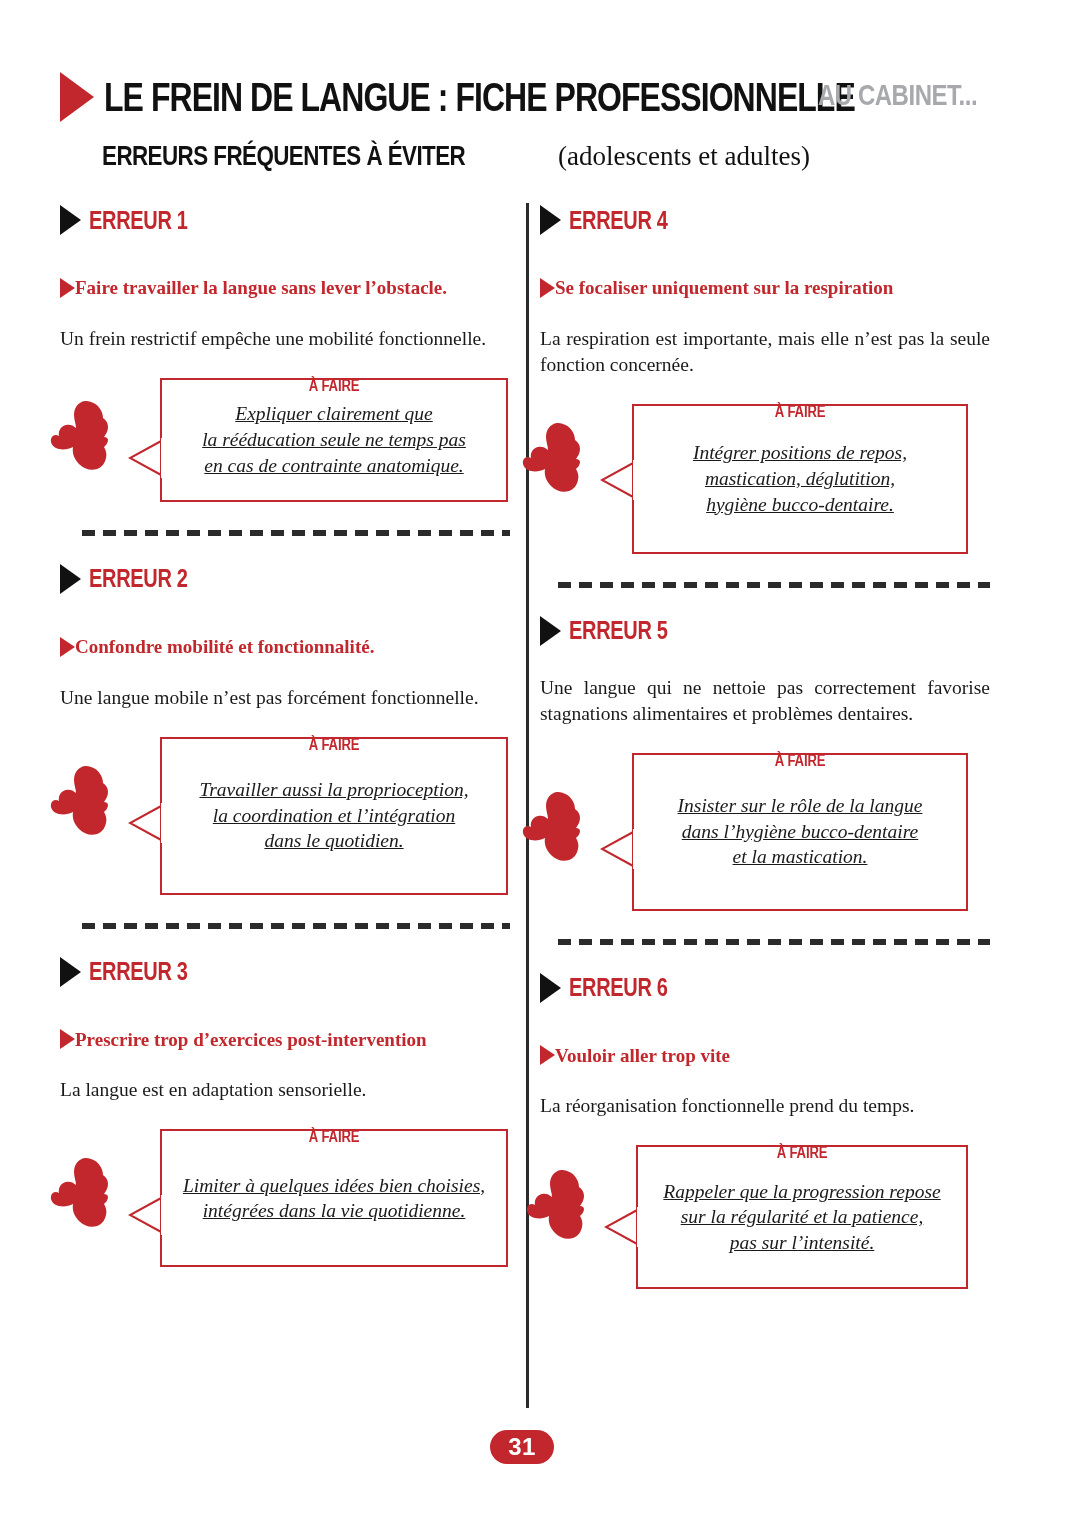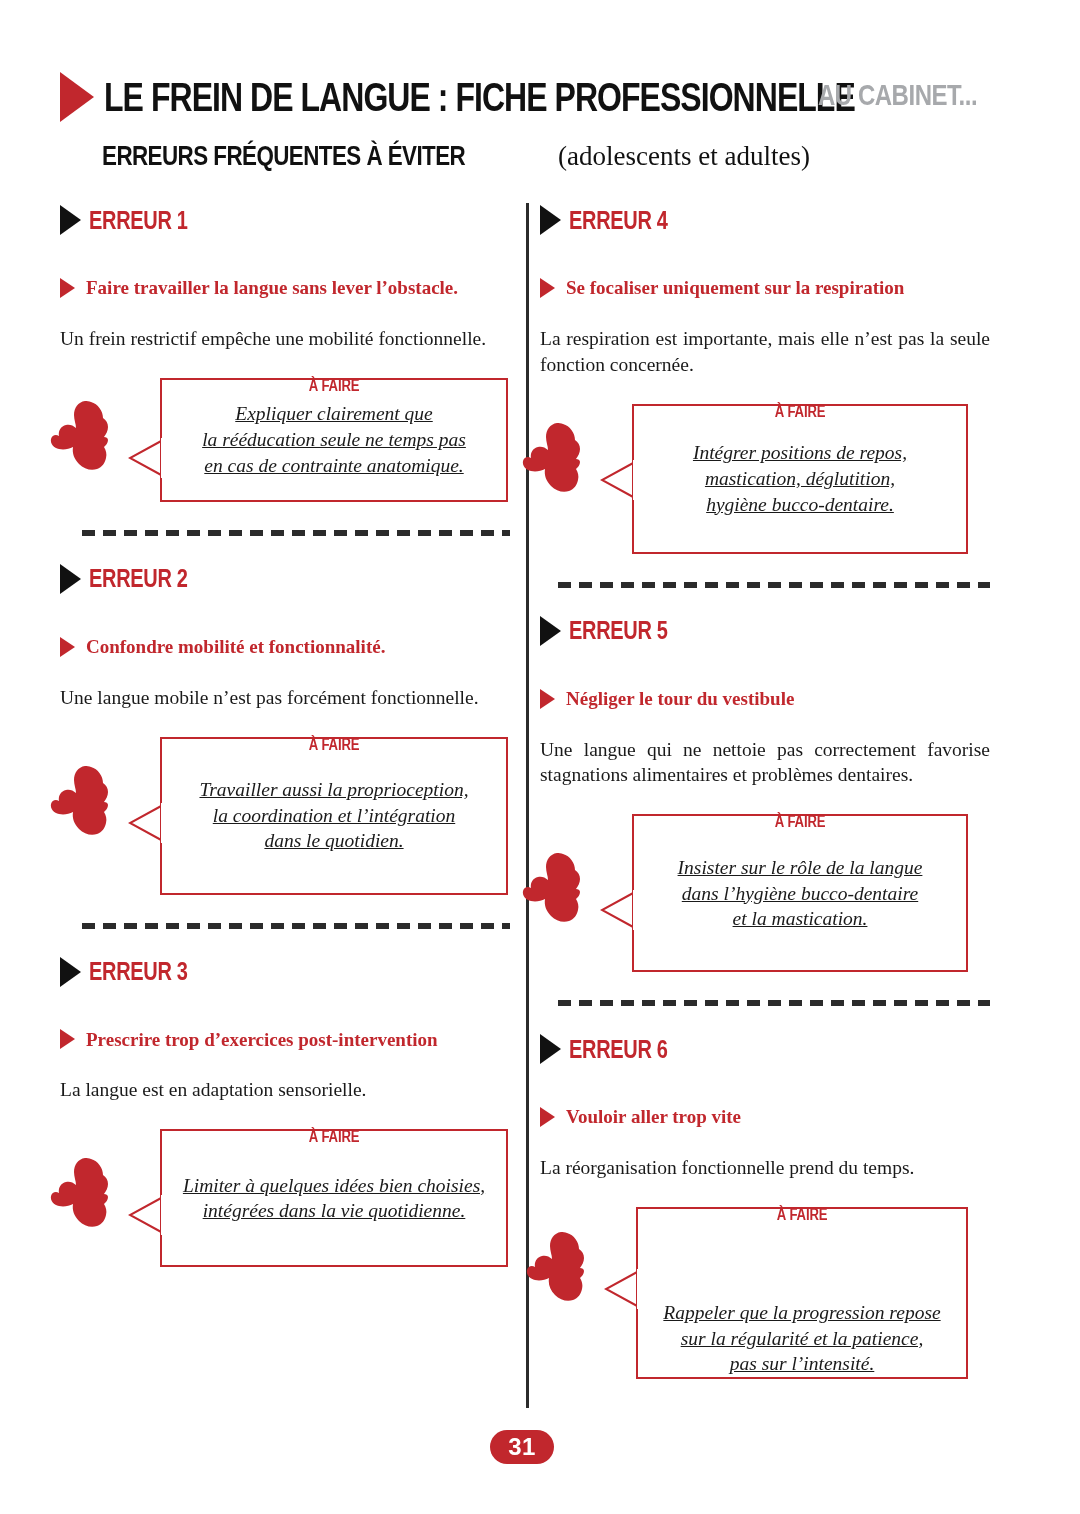--- a/index.html
+++ b/index.html
@@ -27,21 +27,21 @@
 
   .err-block{position:relative;}
 
   .err-head{display:flex;align-items:center;height:34px;}
   .tri-head{border-top:15px solid transparent;border-bottom:15px solid transparent;border-left:21px solid #111;}
   .err-head-label{font-family:"Liberation Sans",sans-serif;font-weight:bold;font-size:25px;letter-spacing:-.4px;
     transform:scaleX(.80);transform-origin:left center;color:#c1272d;margin-left:8px;white-space:nowrap;}
 
   .err-sub{display:flex;align-items:center;margin-top:40px;}
   .tri-sub{border-top:10px solid transparent;border-bottom:10px solid transparent;border-left:15px solid #c1272d;}
-  .err-sub-label{font-family:"Liberation Serif",serif;font-weight:bold;font-size:19px;color:#c1272d;margin-left:11px;line-height:1.15;}
+  .err-sub-label{font-family:"Liberation Serif",serif;font-weight:bold;font-size:19px;color:#c1272d;margin-left:0;line-height:1.15;}
 
   .err-body{margin-top:27px;font-size:19.5px;line-height:1.33;text-align:justify;color:#1a1a1a;}
   .err-body.nojust{text-align:left;}
 
   
   .callout{position:relative;margin-top:26px;}
   .callout-label{font-family:"Liberation Sans",sans-serif;font-weight:bold;font-size:16px;letter-spacing:-.2px;
     transform:scaleX(.82);color:#c1272d;text-align:center;line-height:1;position:absolute;top:0;left:0;right:0;}
   .callout-body{position:relative;border:2px solid #c1272d;box-sizing:border-box;margin-top:18px;
     display:flex;align-items:center;justify-content:center;text-decoration:underline;}
@@ -203,24 +203,20 @@
         </div>
       </div>
     </div>
     </div>
     <div class="dashsep right"></div>
     <div class="err-block">
     <div class="err-head">
       <span class="tri tri-head"></span>
       <span class="err-head-label">ERREUR 5</span>
     </div>
-    <div class="err-sub">
-      <span class="tri tri-sub"></span>
-      <span class="err-sub-label">Négliger le tour du vestibule</span>
-    </div>
     <div class="err-body">Une langue qui ne nettoie pas correctement favorise stagnations alimentaires et problèmes dentaires.</div>
     <div class="callout" style="margin-left:92px;width:336px;">
       <div class="callout-label">À FAIRE</div>
       <div class="callout-body" style="height:158px;">
         <span class="face" style="left:-112px;top:34px;"><svg viewBox="0 0 78 80" width="78" height="80" aria-hidden="true">
     <path fill="#c1272d" d="M35 3 C28 4 24 10 24 17 C24 22 26 26 26 30
       C23 27 19 26 16 27 C11 28 8 33 9 38 C6 36 2 37 1 41 C0 46 4 50 9 51
       C14 52 19 51 23 49 C22 55 24 61 29 66 C34 71 41 73 47 71 C52 69 55 65 56 60
       C57 56 56 52 54 49 C56 47 58 45 58 42 C58 40 56 39 54 39 C56 36 58 33 58 29
       C58 25 56 22 53 20 C53 13 48 6 41 4 C39 3 37 3 35 3 Z"></path>
@@ -241,21 +237,21 @@
       <span class="tri tri-head"></span>
       <span class="err-head-label">ERREUR 6</span>
     </div>
     <div class="err-sub">
       <span class="tri tri-sub"></span>
       <span class="err-sub-label">Vouloir aller trop vite</span>
     </div>
     <div class="err-body nojust">La réorganisation fonctionnelle prend du temps.</div>
     <div class="callout" style="margin-left:96px;width:332px;">
       <div class="callout-label">À FAIRE</div>
-      <div class="callout-body" style="height:172px;align-items:flex-end;">
+      <div class="callout-body" style="height:144px;">
         <span class="face" style="left:-112px;top:20px;"><svg viewBox="0 0 78 80" width="78" height="80" aria-hidden="true">
     <path fill="#c1272d" d="M35 3 C28 4 24 10 24 17 C24 22 26 26 26 30
       C23 27 19 26 16 27 C11 28 8 33 9 38 C6 36 2 37 1 41 C0 46 4 50 9 51
       C14 52 19 51 23 49 C22 55 24 61 29 66 C34 71 41 73 47 71 C52 69 55 65 56 60
       C57 56 56 52 54 49 C56 47 58 45 58 42 C58 40 56 39 54 39 C56 36 58 33 58 29
       C58 25 56 22 53 20 C53 13 48 6 41 4 C39 3 37 3 35 3 Z"></path>
   </svg></span>
         <span class="tail" style="top:58px;"><svg viewBox="0 0 36 44" width="36" height="44" aria-hidden="true">
     <polyline points="35,4 2,22 35,40" fill="none" stroke="#c1272d" stroke-width="2"></polyline>
     <rect x="33" y="2" width="6" height="40" fill="#ffffff"></rect>

